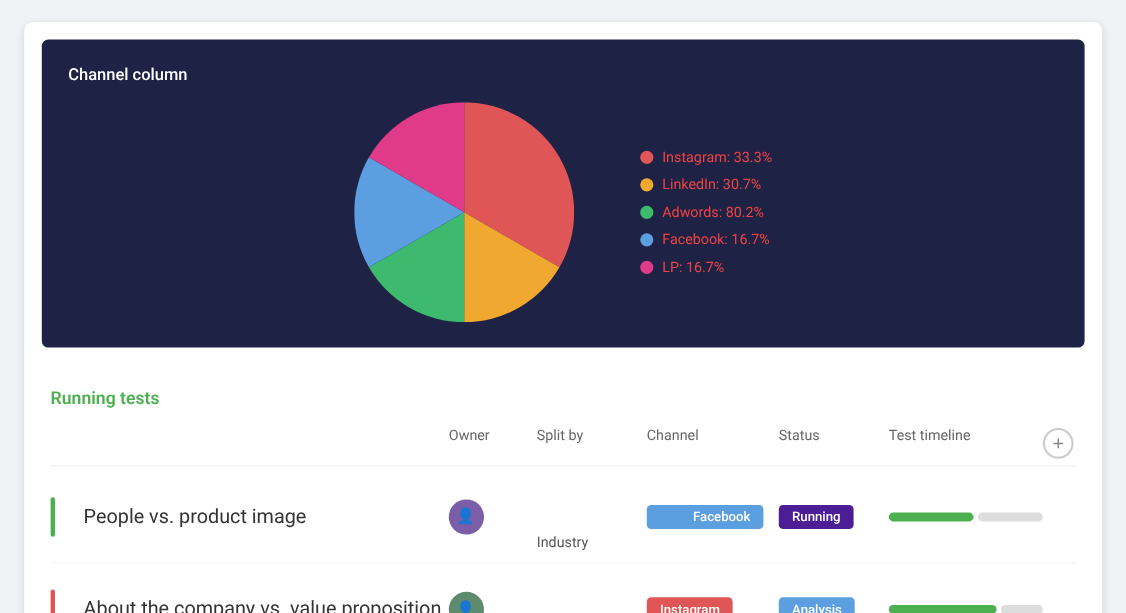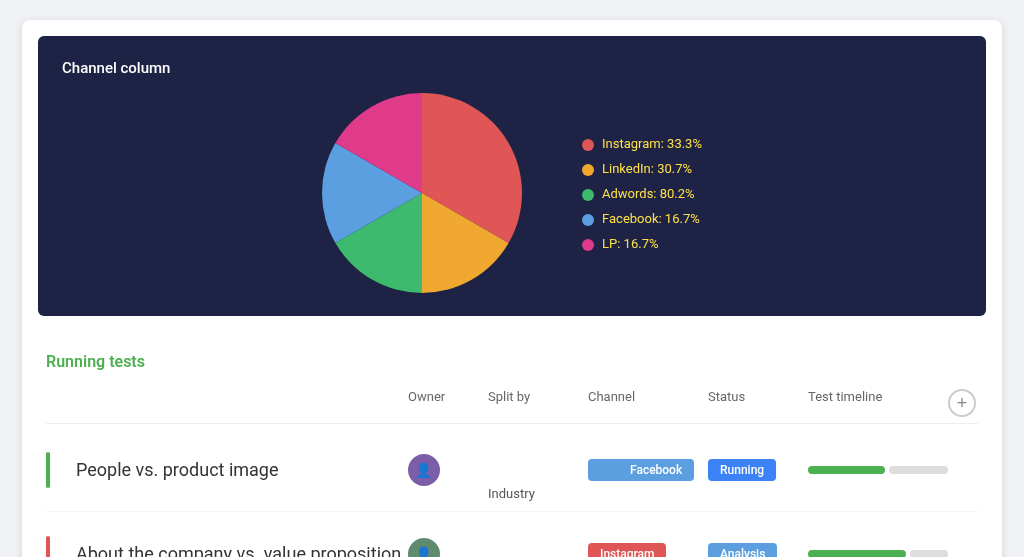--- a/index.html
+++ b/index.html
@@ -70,23 +70,23 @@
       height: 200px;
       flex-shrink: 0;
     }
     .legend {
       display: flex;
       flex-direction: column;
       gap: 10px;
     }
     .legend-item {
       display: flex;
-      align-items: flex-end;
+      align-items: center;
       gap: 8px;
-      color: #fde047;
+      color: #ef4444;
       font-size: 13px;
     }
     .legend-dot {
       width: 12px;
       height: 12px;
       border-radius: 50%;
       flex-shrink: 0;
     }
     .running-section {
       padding: 20px 24px 16px;
@@ -268,21 +268,21 @@
       <div class="col-center">
         <div class="avatar" style="background:#7b5ea7;">
           <span>👤</span>
         </div>
       </div>
       <div class="split-by">Industry</div>
       <div>
         <span class="channel-badge" style="background:#5b9fe0;padding-left:42px;">Facebook</span>
       </div>
       <div>
-        <span class="status-badge" style="background:#3b82f6;">Running</span>
+        <span class="status-badge" style="background:#4c1d95;">Running</span>
       </div>
       <div class="timeline-bar">
         <div class="timeline-fill" style="width:55%; background:#4caf50;"></div>
         <div class="timeline-empty" style="width:45%;"></div>
       </div>
       <div></div>
     </div>
 
     <div class="table-row">
       <div class="row-name">

